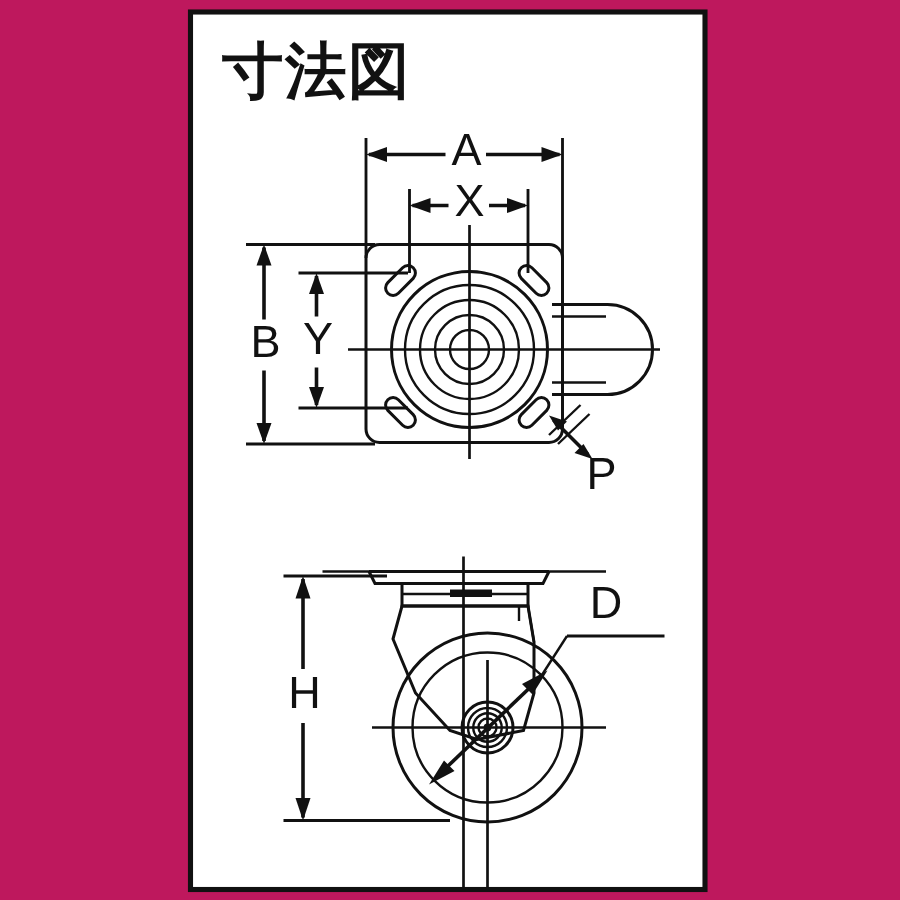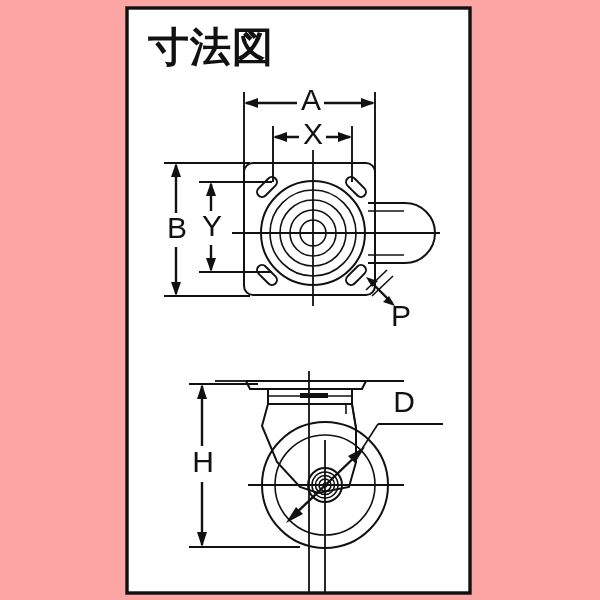--- a/index.html
+++ b/index.html
@@ -8,21 +8,21 @@
     background: #ffffff;
     width: 600px;
     height: 600px;
     overflow: hidden;
     font-family: "Liberation Sans", sans-serif;
   }
   #stage {
     position: relative;
     width: 600px;
     height: 600px;
-    background: #fca5a5;
+    background: #be185d;
   }
   svg#drawing {
     display: block;
     width: 600px;
     height: 600px;
   }
   .ln { stroke: #111111; fill: none; stroke-linecap: butt; }
   .thin { stroke-width: 1.6; }
   .med  { stroke-width: 2.0; }
   .frame{ stroke: #111111; stroke-width: 3.4; fill: #ffffff; }

